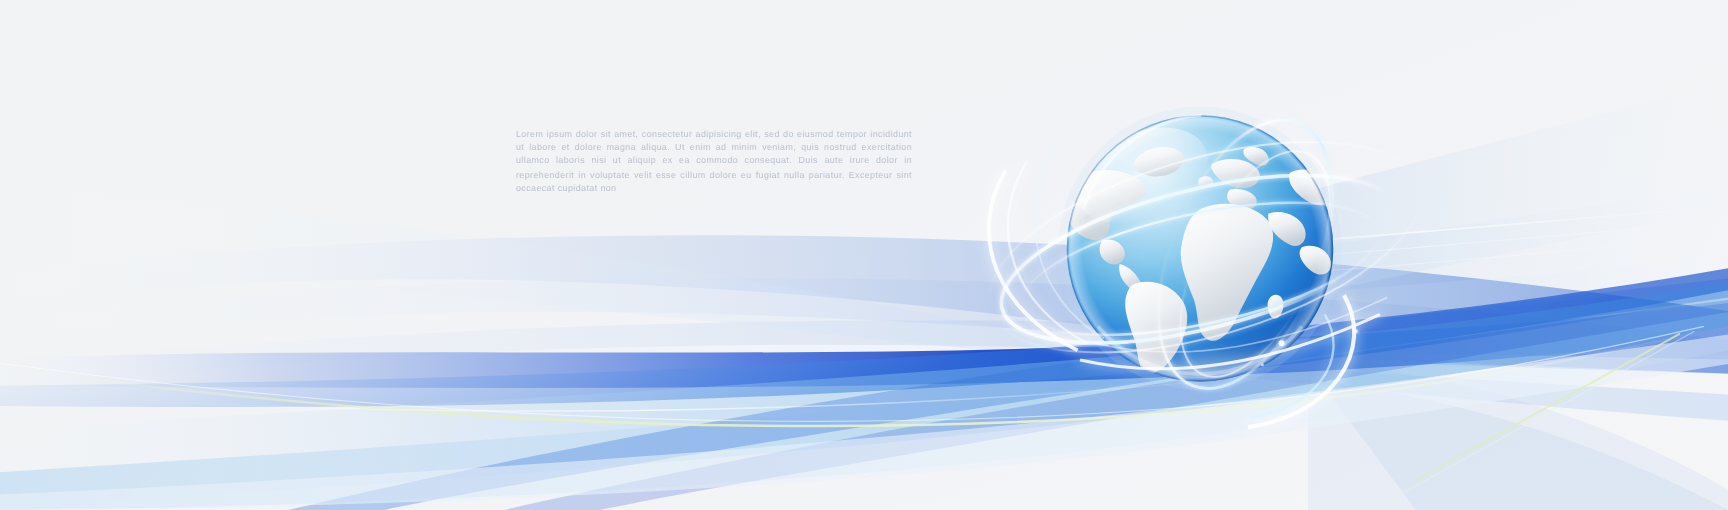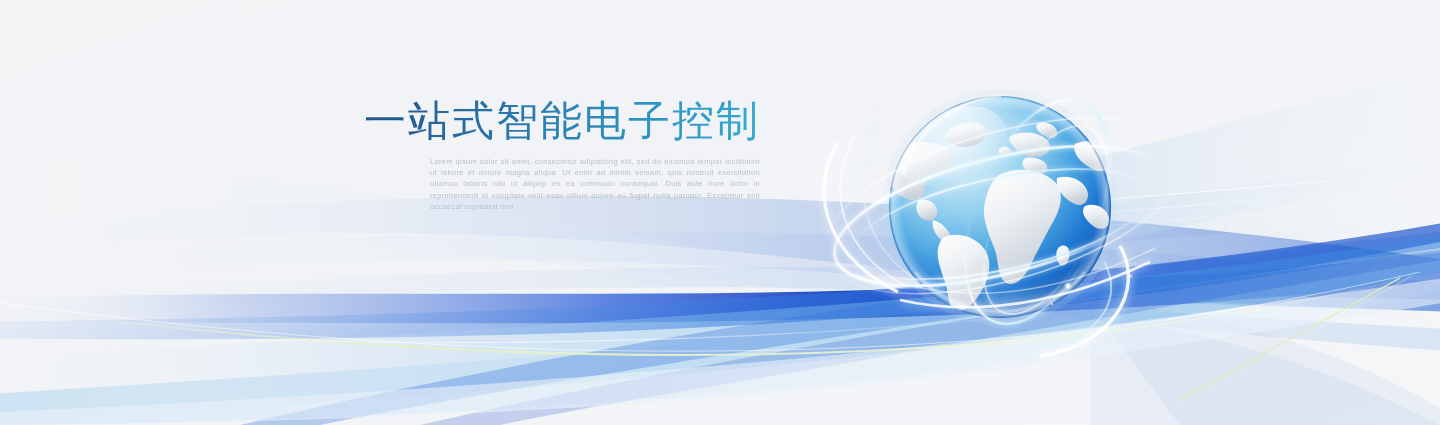--- a/index.html
+++ b/index.html
@@ -372,17 +372,16 @@
       <path d="M 1160,416 L 1412,276" fill="none" stroke="#eef5dc" stroke-width="1" opacity=".5"></path>
 
       <path d="M 120,334 C 420,350 760,344 1060,312" fill="none" stroke="url(#fw-white)" stroke-width="1.2" opacity=".7"></path>
       <path d="M 980,210 C 1120,198 1280,186 1440,172" fill="none" stroke="url(#fw-white)" stroke-width="1.4" opacity=".75"></path>
       <path d="M 980,222 C 1120,212 1280,198 1440,184" fill="none" stroke="url(#fw-white)" stroke-width="1" opacity=".5"></path>
       <path d="M 980,234 C 1120,226 1280,212 1440,196" fill="none" stroke="url(#fw-white)" stroke-width=".8" opacity=".4"></path>
     </svg>
   </div>
 
   <div id="text-block">
-    <div class="headline-line line1">一站式智能电子控制</div>
     <div id="paragraph">Lorem ipsum dolor sit amet, consectetur adipisicing elit, sed do eiusmod tempor incididunt ut labore et dolore magna aliqua. Ut enim ad minim veniam, quis nostrud exercitation ullamco laboris nisi ut aliquip ex ea commodo consequat. Duis aute irure dolor in reprehenderit in voluptate velit esse cillum dolore eu fugiat nulla pariatur. Excepteur sint occaecat cupidatat non</div>
   </div>
 
 </div>
 
 </body></html>

